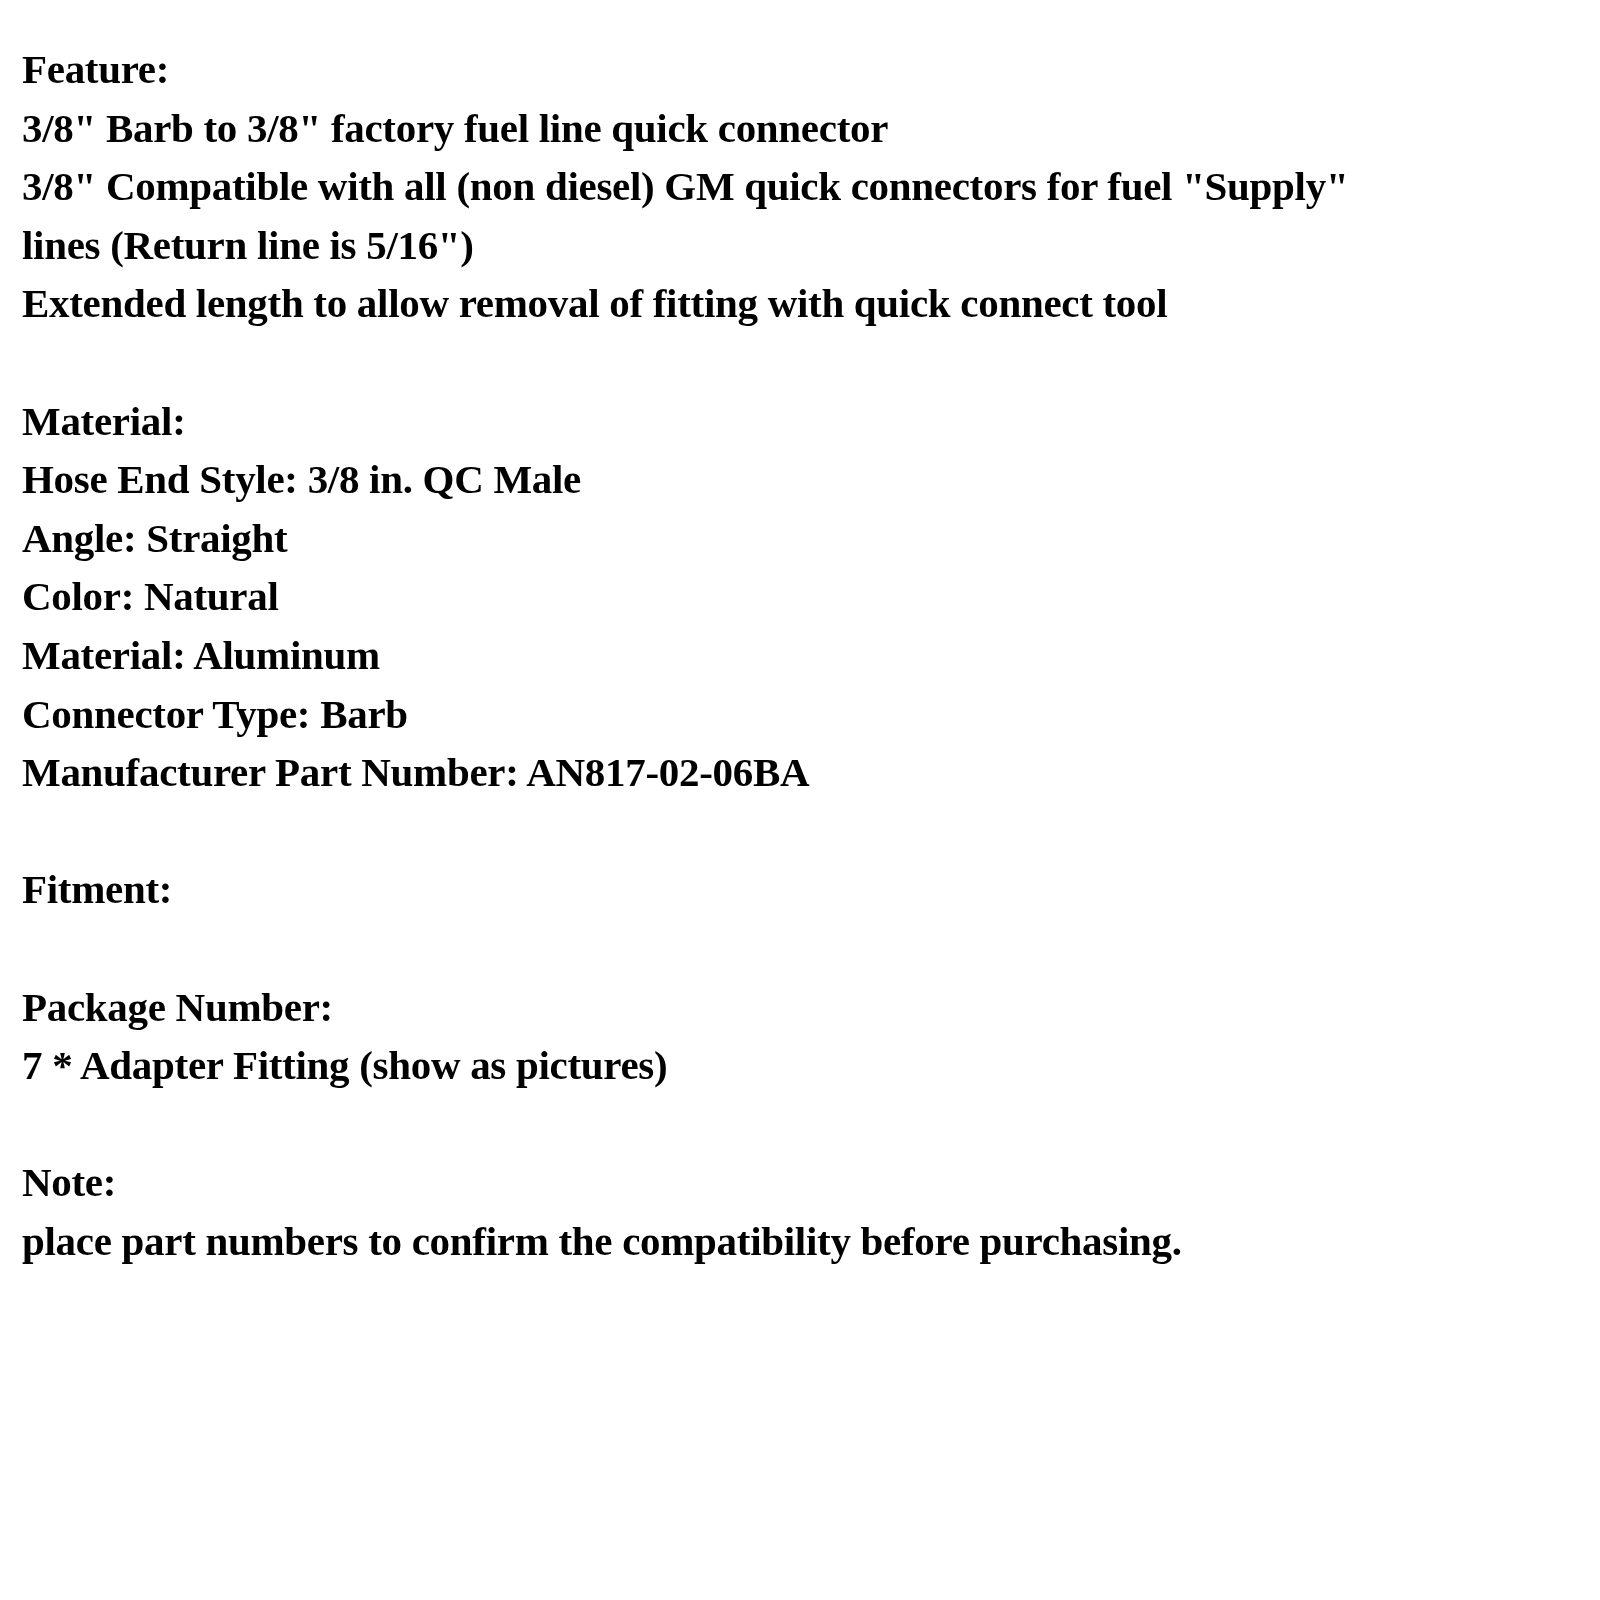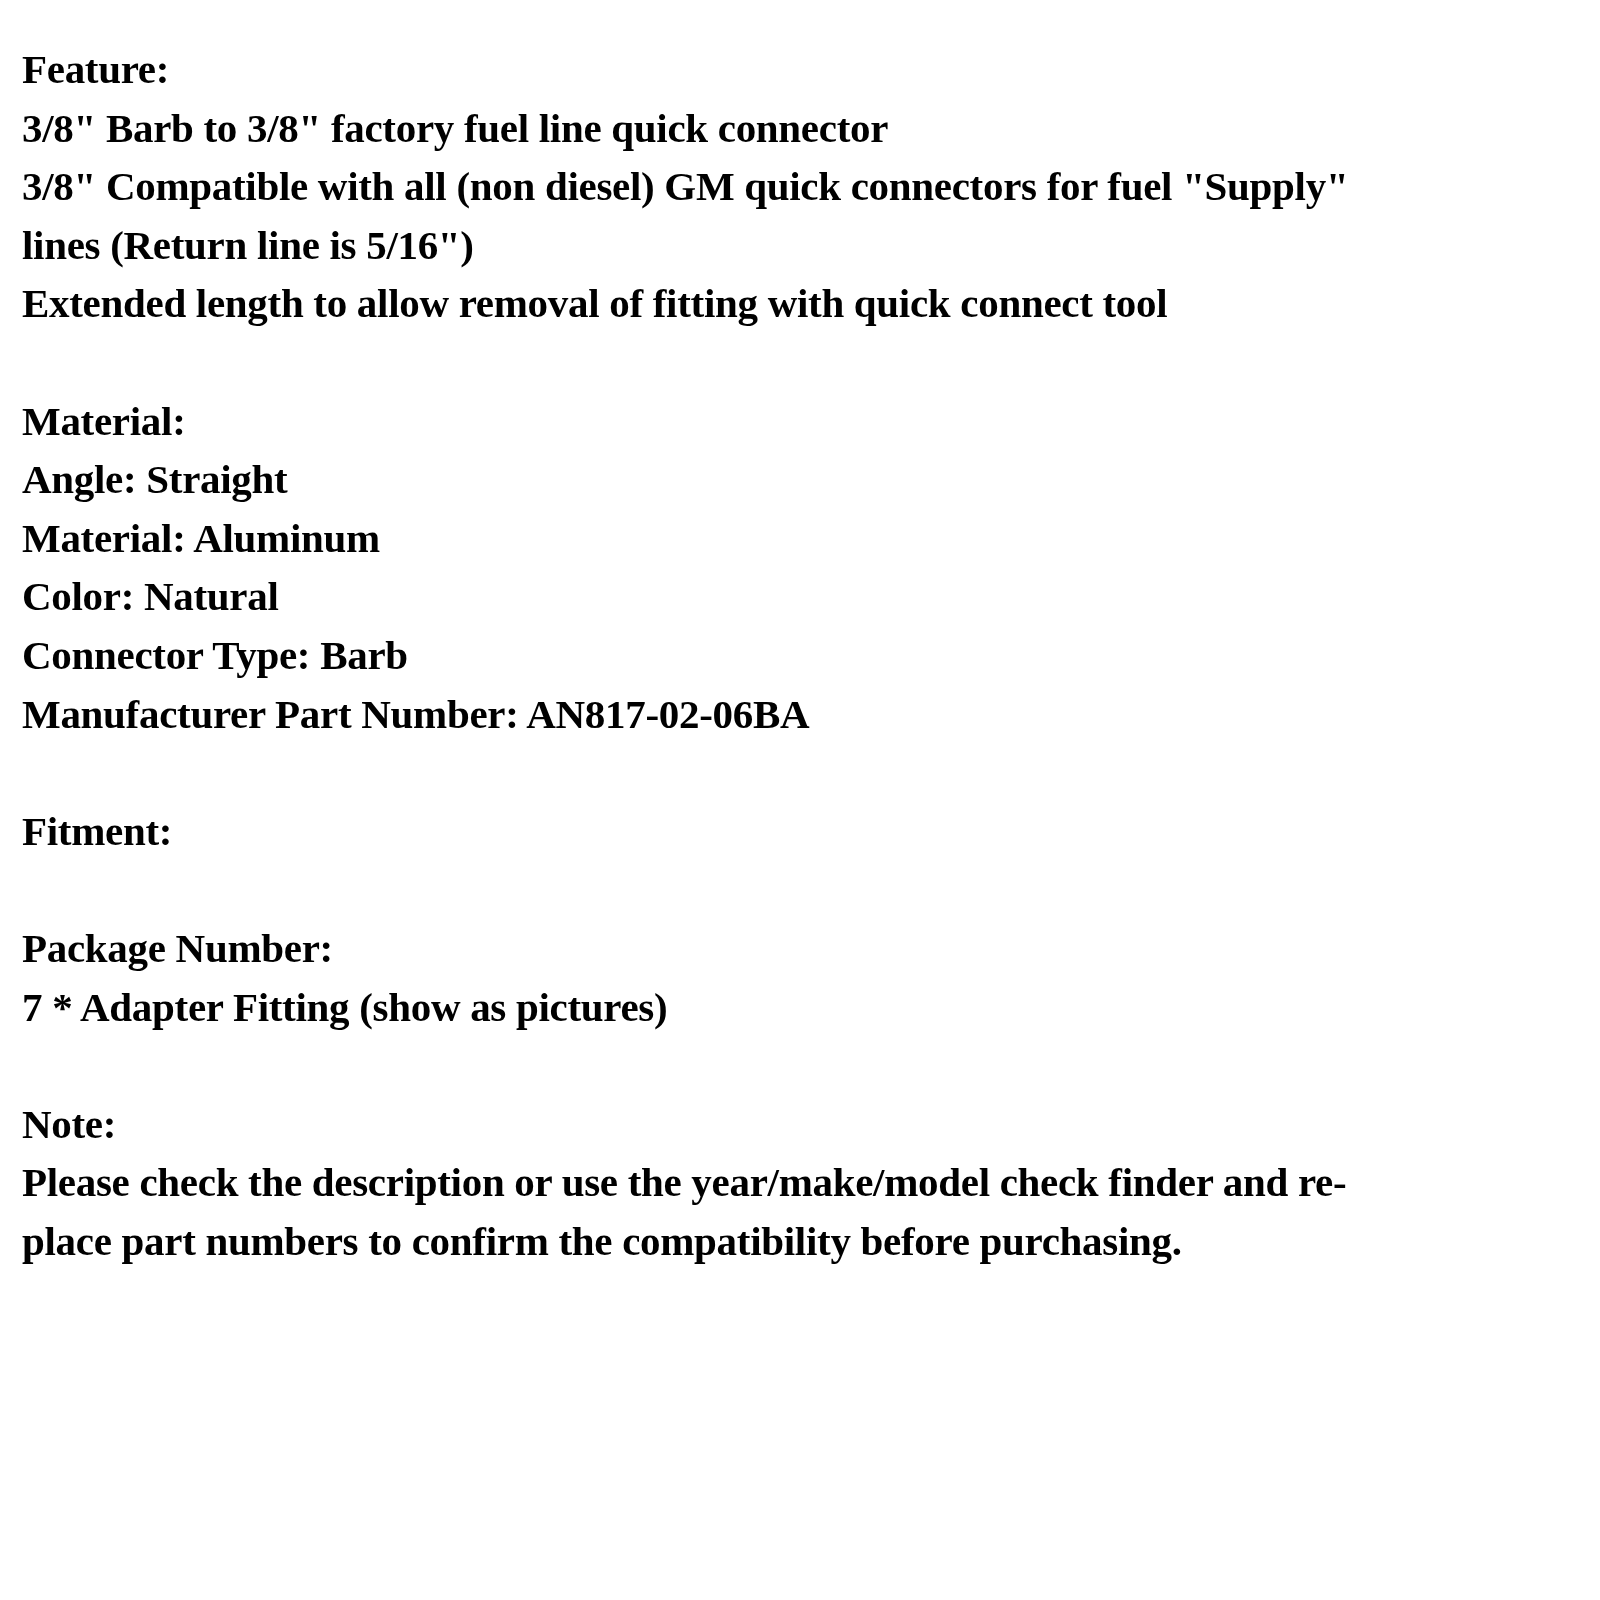--- a/index.html
+++ b/index.html
@@ -36,33 +36,33 @@
 <div class="section">
   <div class="line">Feature:</div>
   <div class="line">3/8" Barb to 3/8" factory fuel line quick connector</div>
   <div class="line">3/8" Compatible with all (non diesel) GM quick connectors for fuel "Supply"</div>
   <div class="line">lines (Return line is 5/16")</div>
   <div class="line">Extended length to allow removal of fitting with quick connect tool</div>
 </div>
 
 <div class="section">
   <div class="line">Material:</div>
+  <div class="line">Hose End Style: 3/8 in. QC Male</div>
   <div class="line">Angle: Straight</div>
+  <div class="line">Color: Natural</div>
   <div class="line">Material: Aluminum</div>
-  <div class="line">Color: Natural</div>
   <div class="line">Connector Type: Barb</div>
   <div class="line">Manufacturer Part Number: AN817-02-06BA</div>
 </div>
 
 <div class="section">
   <div class="line">Fitment:</div>
 </div>
 
 <div class="section">
   <div class="line">Package Number:</div>
   <div class="line">7 * Adapter Fitting (show as pictures)</div>
 </div>
 
 <div class="section">
   <div class="line">Note:</div>
-  <div class="line">Please check the description or use the year/make/model check finder and re-</div>
   <div class="line">place part numbers to confirm the compatibility before purchasing.</div>
 </div>
 
 </body></html>

